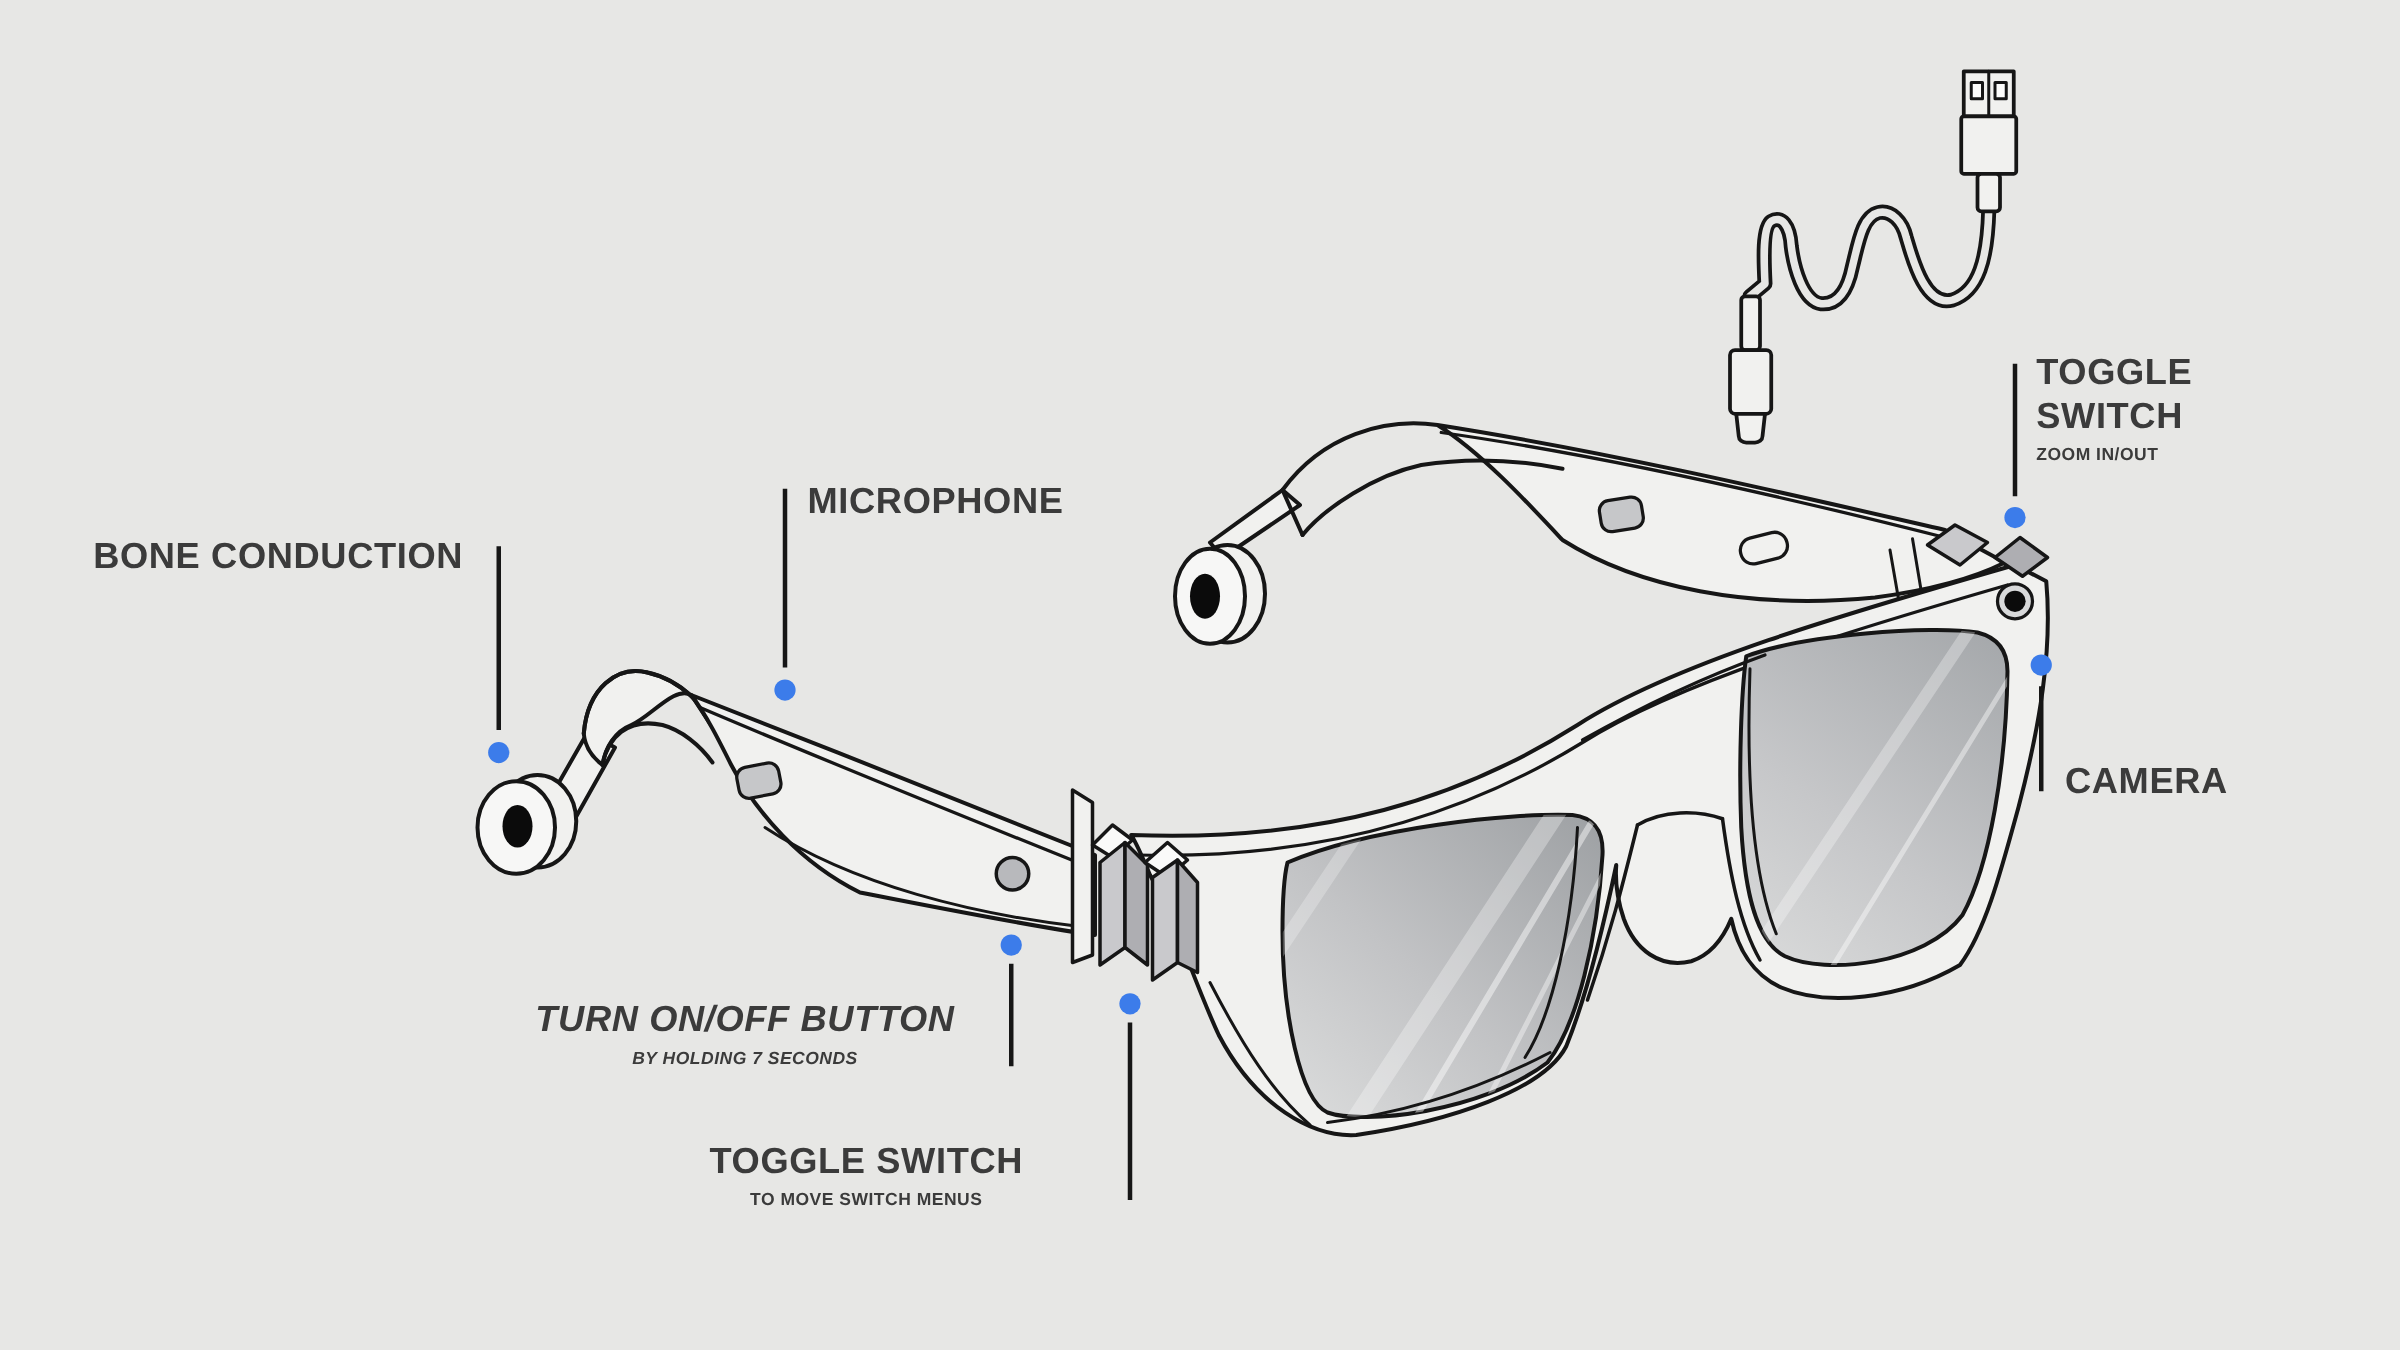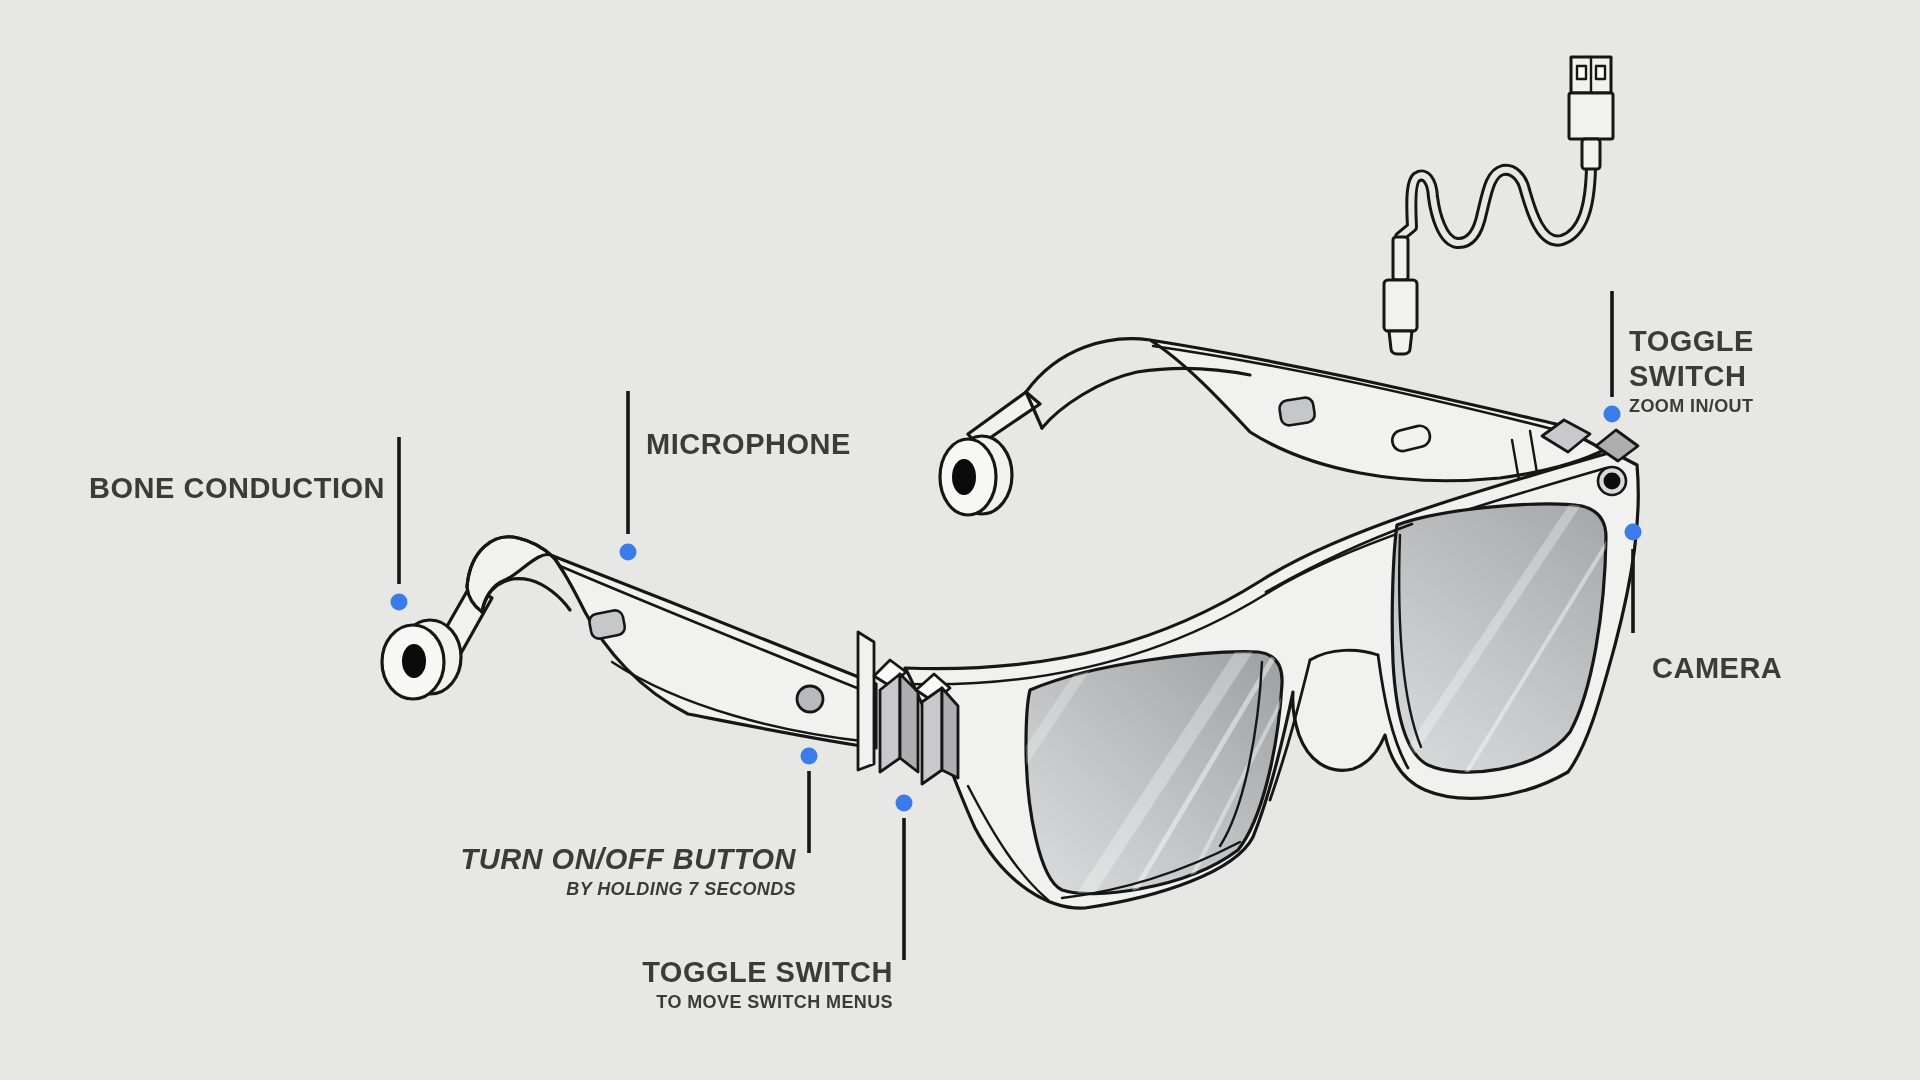--- a/index.html
+++ b/index.html
@@ -27,29 +27,28 @@
   }
   .art{position:absolute;inset:0;}
   .callout{
     position:absolute;
     color:var(--text);
     font-weight:bold;
     line-height:35px;
     font-size:29px;
     letter-spacing:0.5px;
     white-space:nowrap;
-    margin-top:43px;
   }
   .callout .note{
-    font-size:18px;
+    font-size:14px;
     line-height:18px;
     letter-spacing:0.4px;
     margin-top:3px;
   }
-  .align-right{text-align:right;}
+  .align-right{text-align:center;}
   .align-left{text-align:left;}
 </style>
 </head>
 <body>
 
 <div class="stage">
 
   <svg class="art" viewBox="0 0 1920 1080">
     <defs>
       <linearGradient id="lensL" x1="1270" y1="640" x2="1030" y2="900" gradientUnits="userSpaceOnUse">

